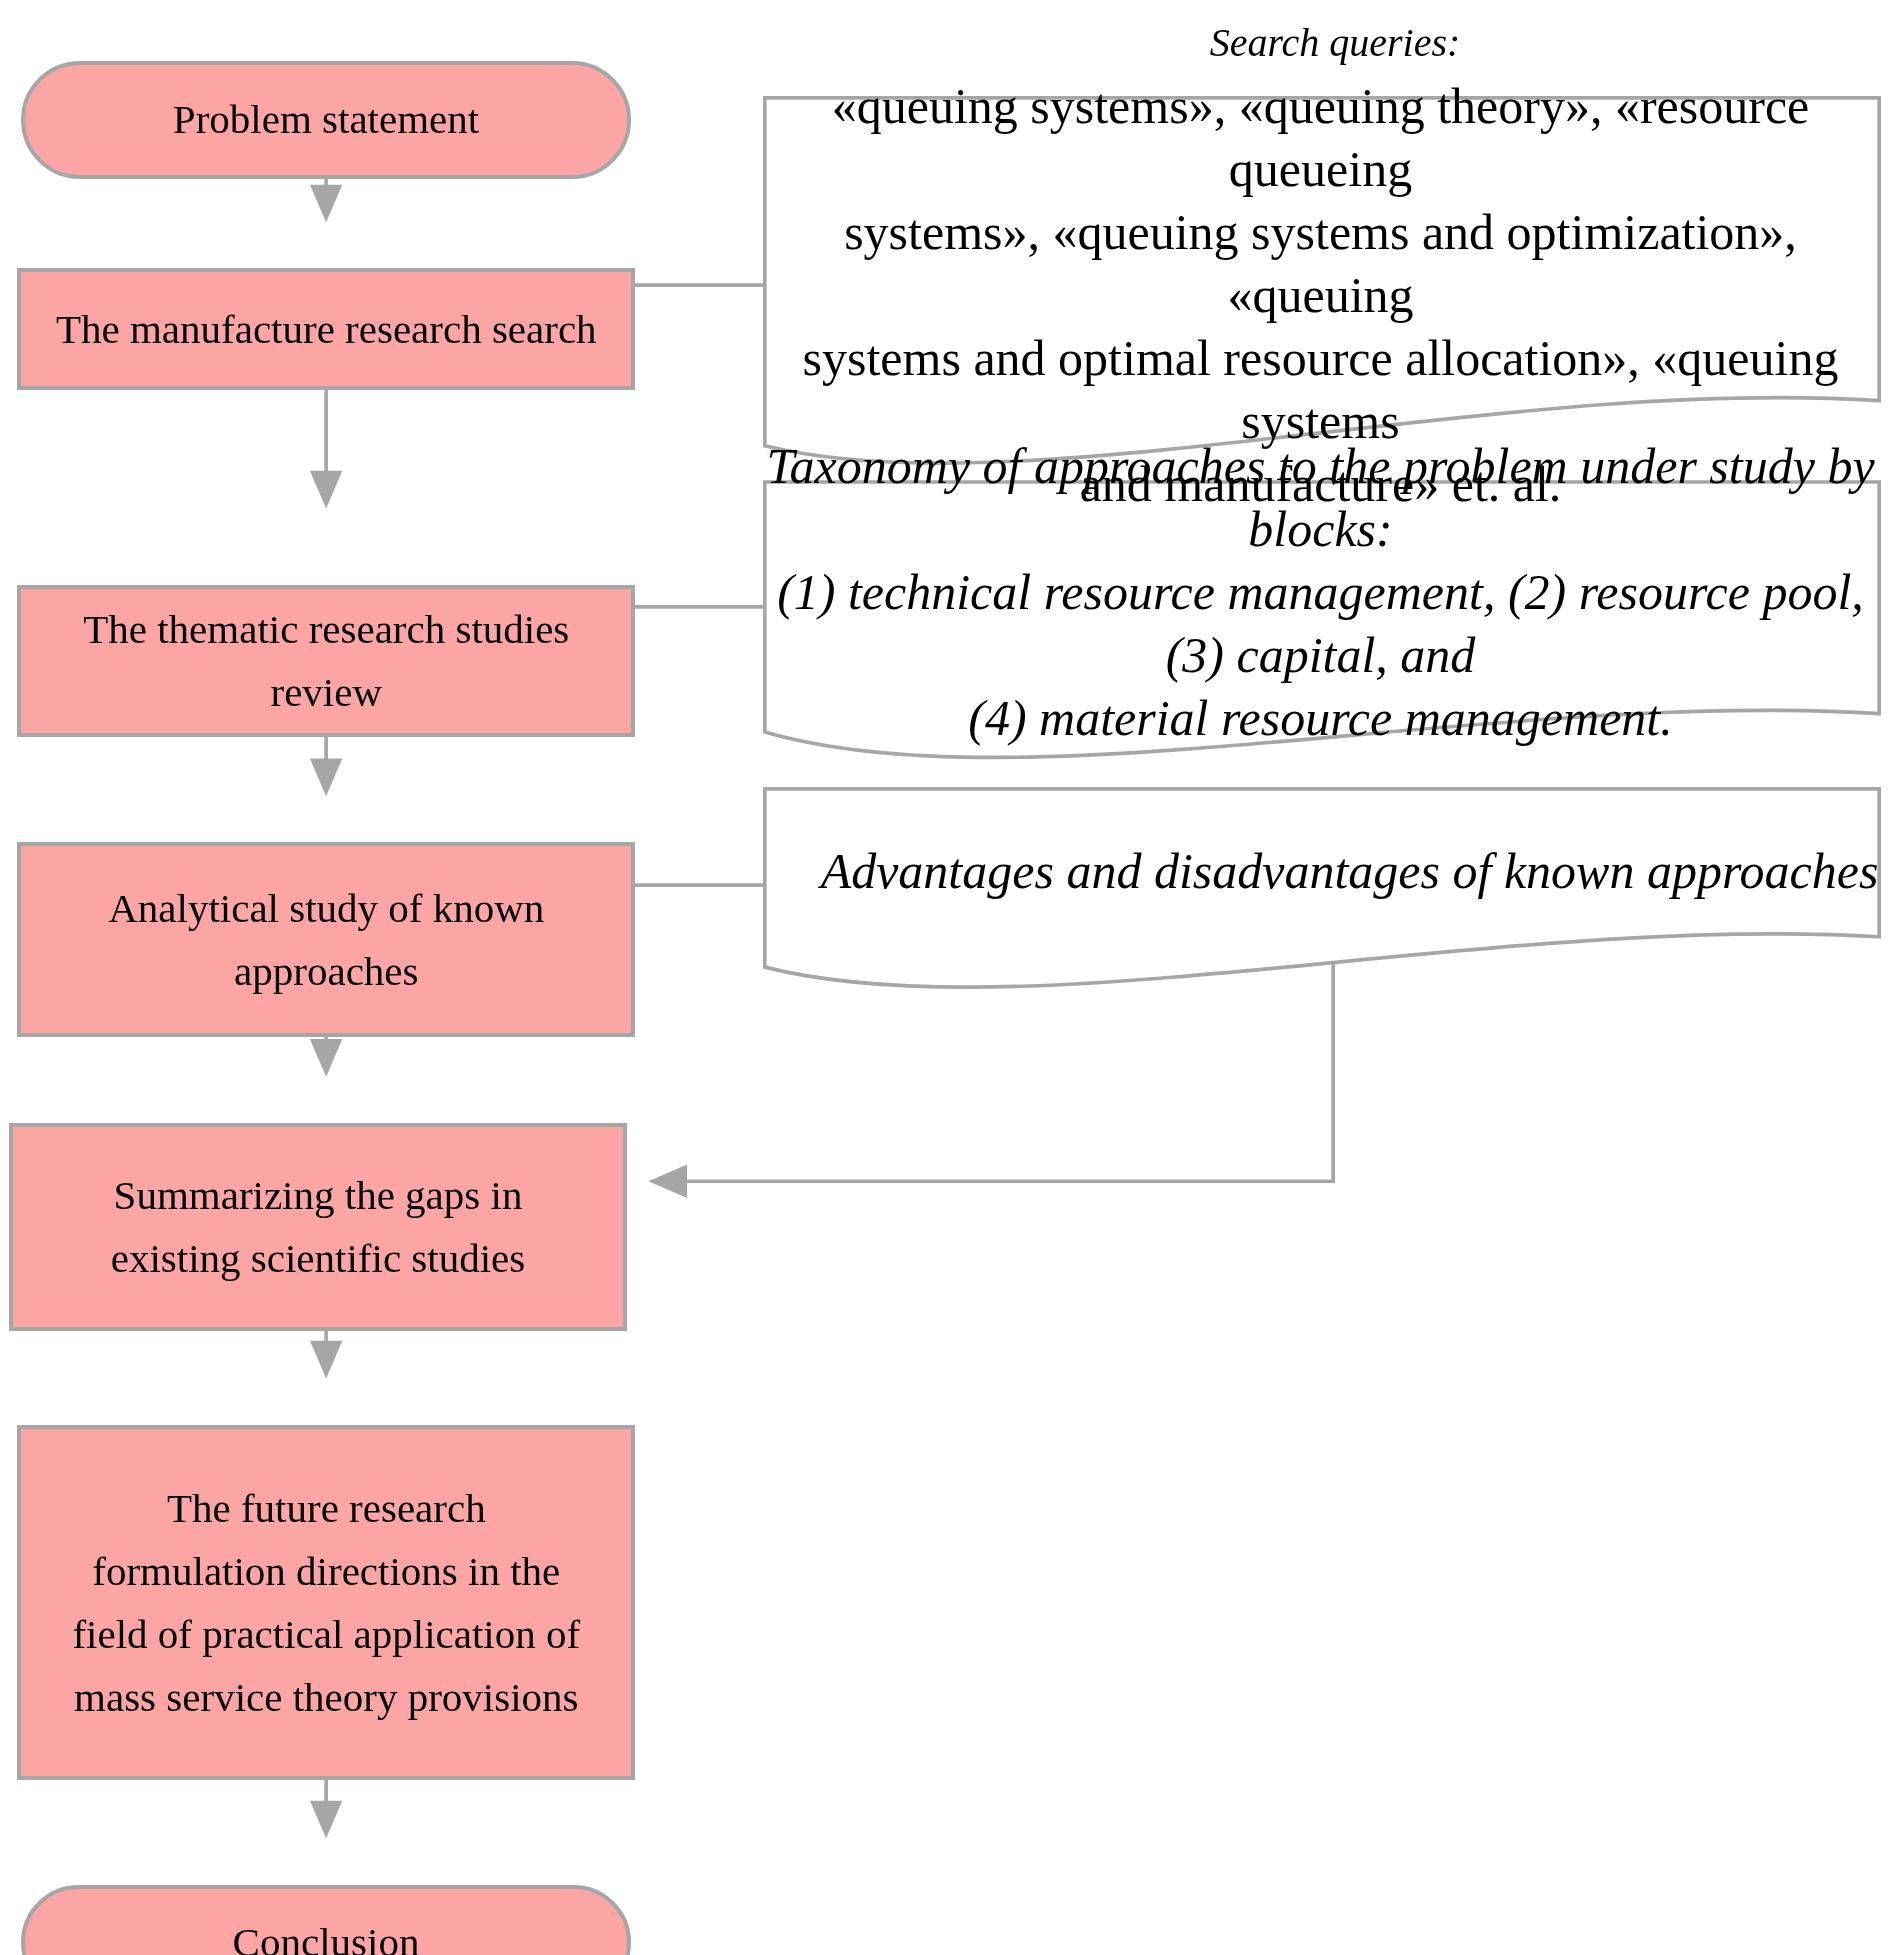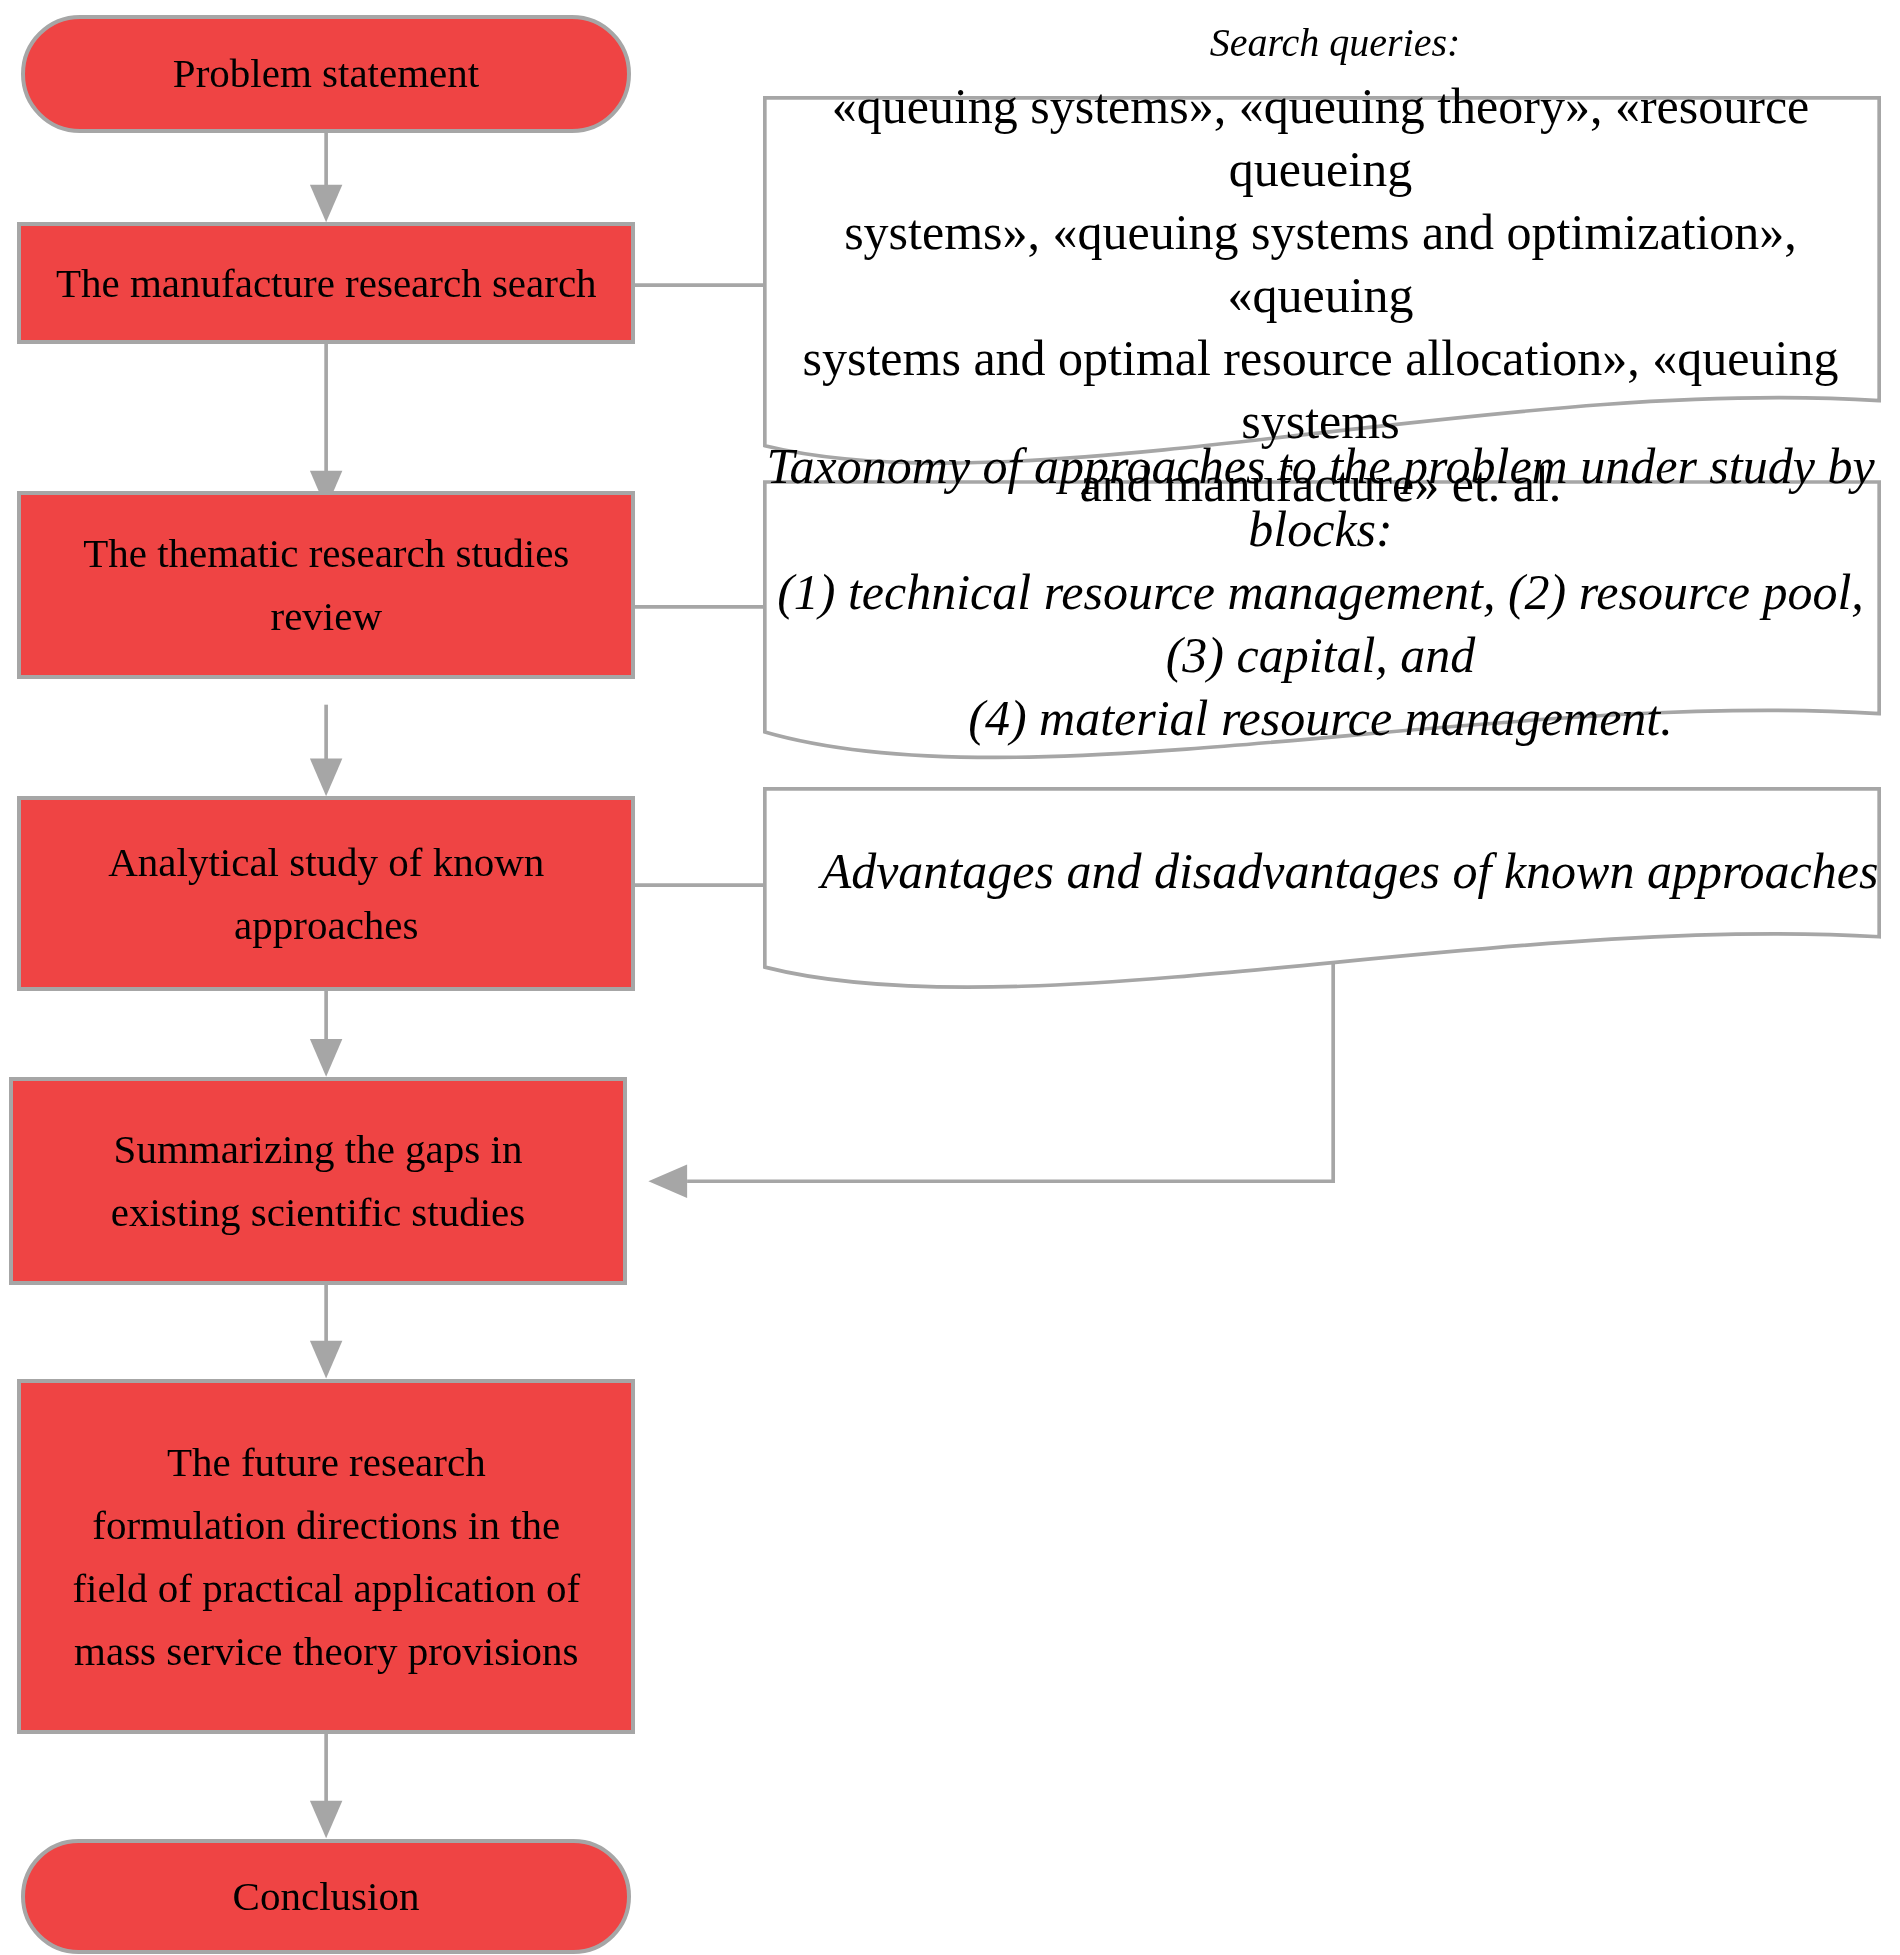--- a/index.html
+++ b/index.html
@@ -11,25 +11,26 @@
     color:#000000;
     overflow:hidden;
   }
   svg.connector-layer{
     position:absolute;left:0;top:0;width:1901px;height:1955px;
     z-index:1;
   }
   .shape{
     position:absolute;
     box-sizing:border-box;
-    background:#ef4444;
+    background:#fca5a5;
     border:4.2px solid #a6a6a6;
     display:flex;align-items:center;justify-content:center;
     text-align:center;
     z-index:2;
+    margin-top:46px;
   }
   .terminator{border-radius:63px;}
   .shape .label{
     white-space:pre-line;
     font-size:41px;
     line-height:63px;
     width:100%;
   }
   svg.doc-shape{position:absolute;z-index:2;}
   .doc-overlay{
@@ -76,21 +77,21 @@
   </svg>
 
   <div class="shape terminator" style="left:21px;top:14.7px;width:610px;height:118px;border-radius:59px;">
     <div class="label">Problem statement</div>
   </div>
 
   <div class="shape" style="left:17.3px;top:222px;width:618px;height:122px;">
     <div class="label">The manufacture research search</div>
   </div>
 
-  <div class="shape" style="left:17.3px;top:491px;width:618px;height:188px;align-items:center;">
+  <div class="shape" style="left:17.3px;top:539px;width:618px;height:152px;align-items:center;">
     <div class="label">The thematic research studies
 review</div>
   </div>
 
   <div class="shape" style="left:17.3px;top:796px;width:618px;height:195px;">
     <div class="label">Analytical study of known
 approaches</div>
   </div>
 
   <div class="shape" style="left:9px;top:1077px;width:618px;height:208px;">

